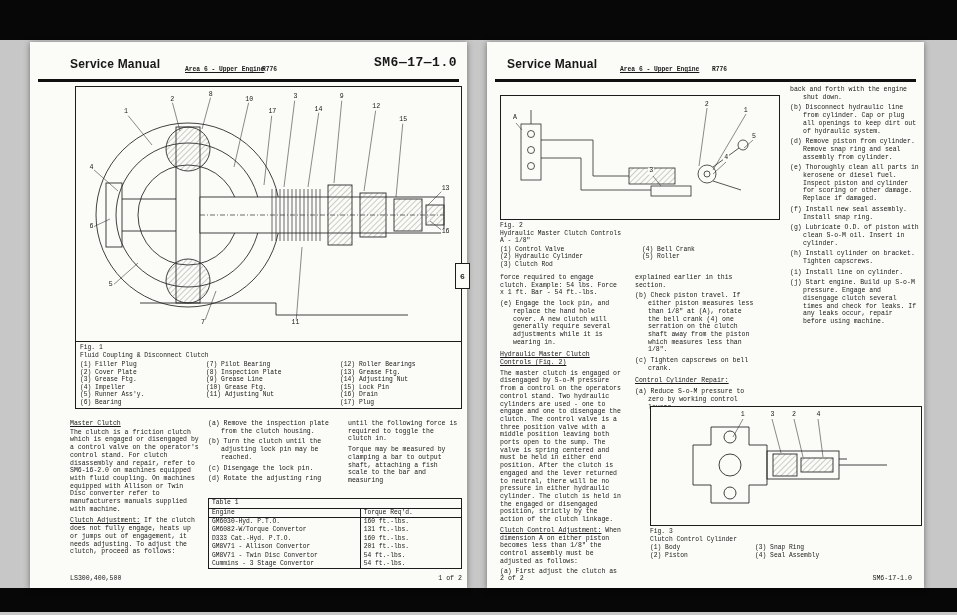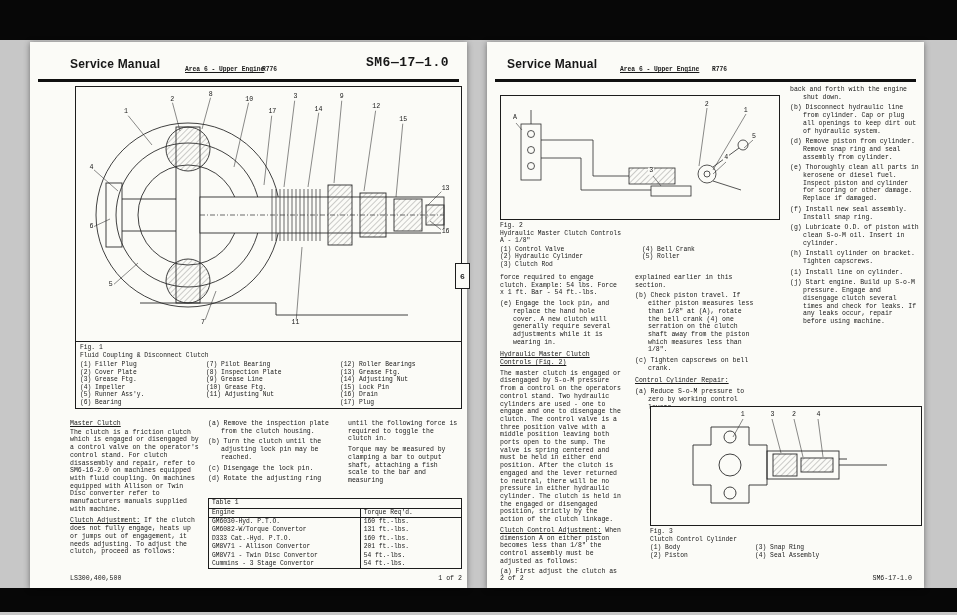--- a/index.html
+++ b/index.html
@@ -42,21 +42,21 @@
 </head>
 <body>
 
 <div class="bar bar-top"></div>
 <div class="bar bar-bottom"></div>
 
 <div class="page" id="page-left">
   <span class="svc-title" style="left:40px;top:15px">Service Manual</span>
   <span class="area-label" style="left:155px;top:24px">Area 6 - Upper Engine</span>
   <span class="ref-label" style="left:232px;top:24px">R776</span>
-  <span class="doc-number" style="right:18px;top:13px">SM6—17—1.0</span>
+  <span class="doc-number" style="right:10px;top:13px">SM6—17—1.0</span>
   <div class="hrule" style="left:8px;right:8px;top:37px"></div>
 
   <div class="figbox" style="left:45px;top:44px;width:385px;height:321px">
     <div class="figdraw" style="height:254px;border-bottom:1px solid #1c1c1c">
       <svg viewBox="0 0 385 254" preserveAspectRatio="none">
         <defs>
           <pattern id="ht1" width="4" height="4" patternUnits="userSpaceOnUse" patternTransform="rotate(45)">
             <line x1="0" y1="0" x2="0" y2="4" stroke="#555" stroke-width="0.6"></line>
           </pattern>
         </defs>

